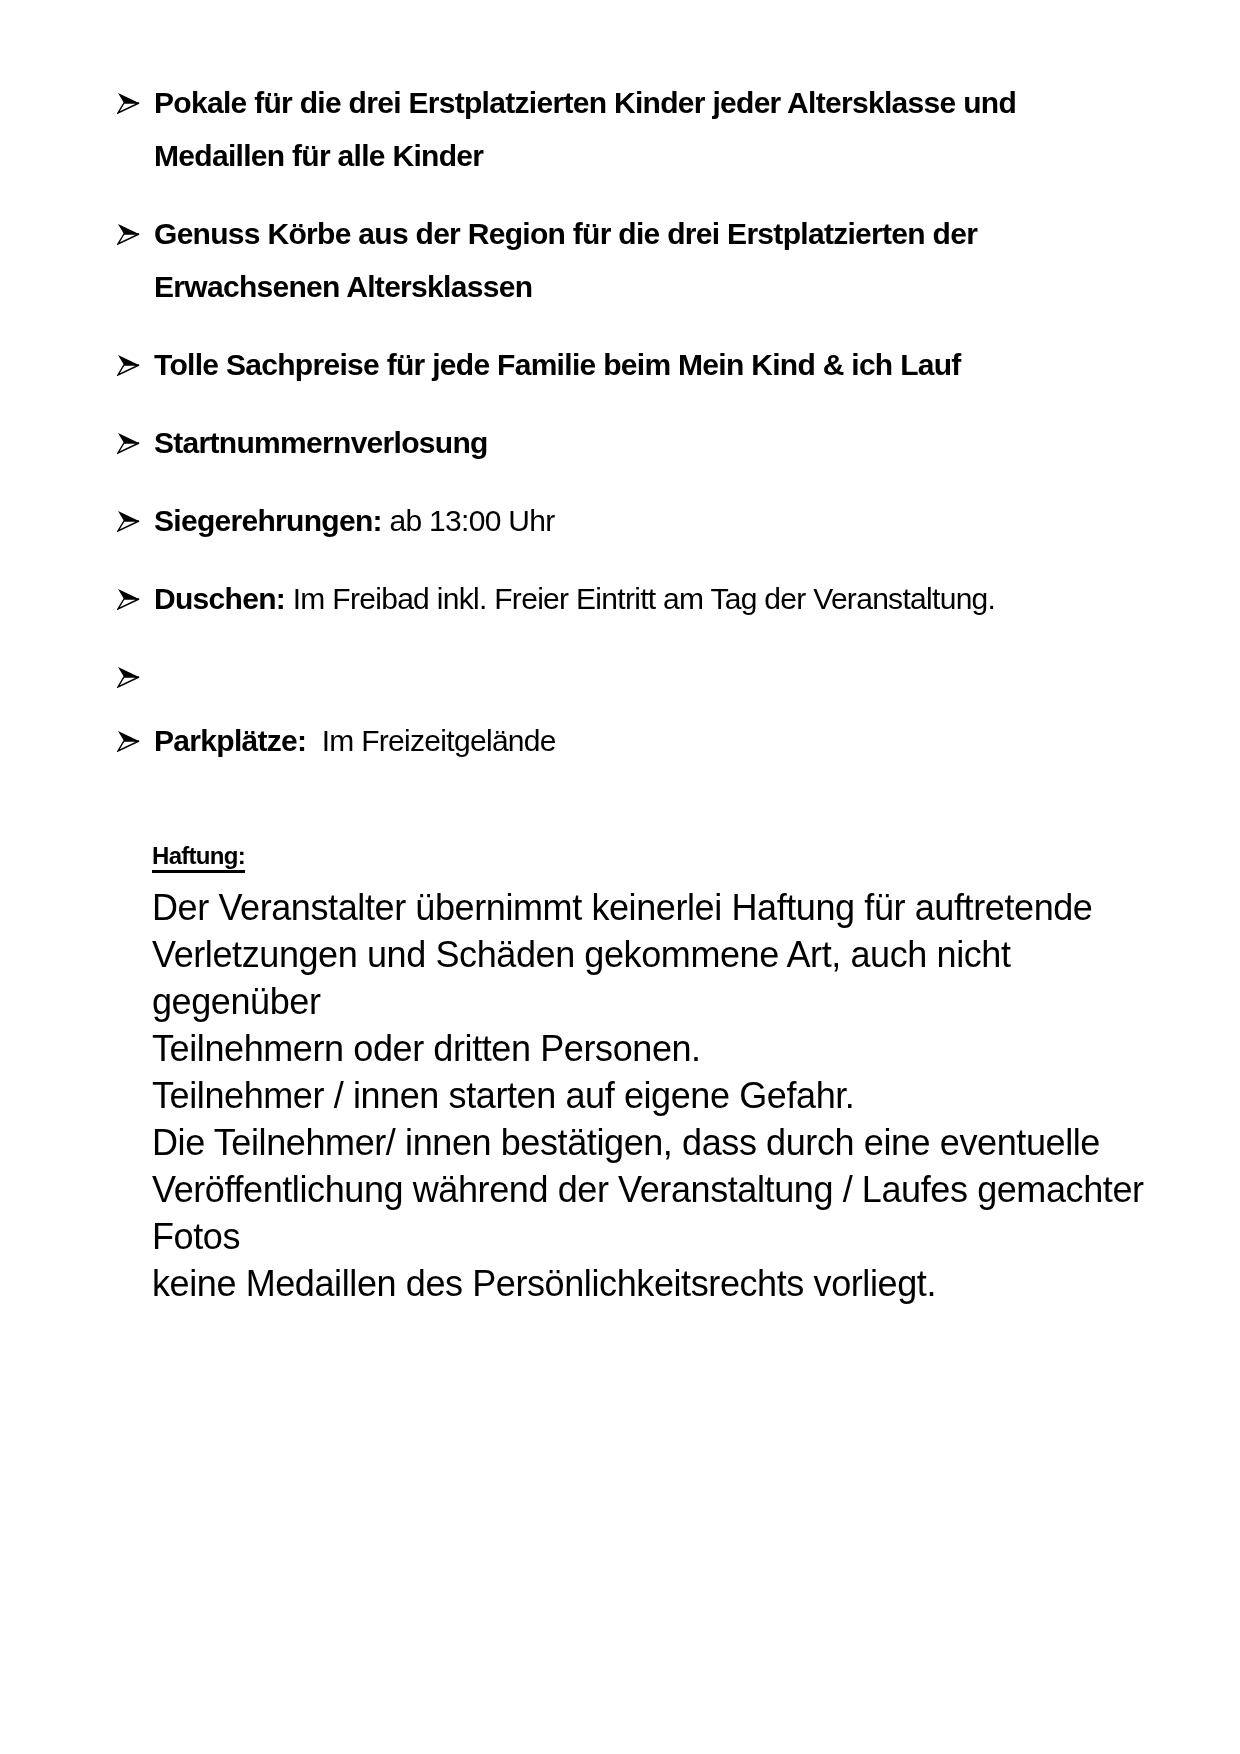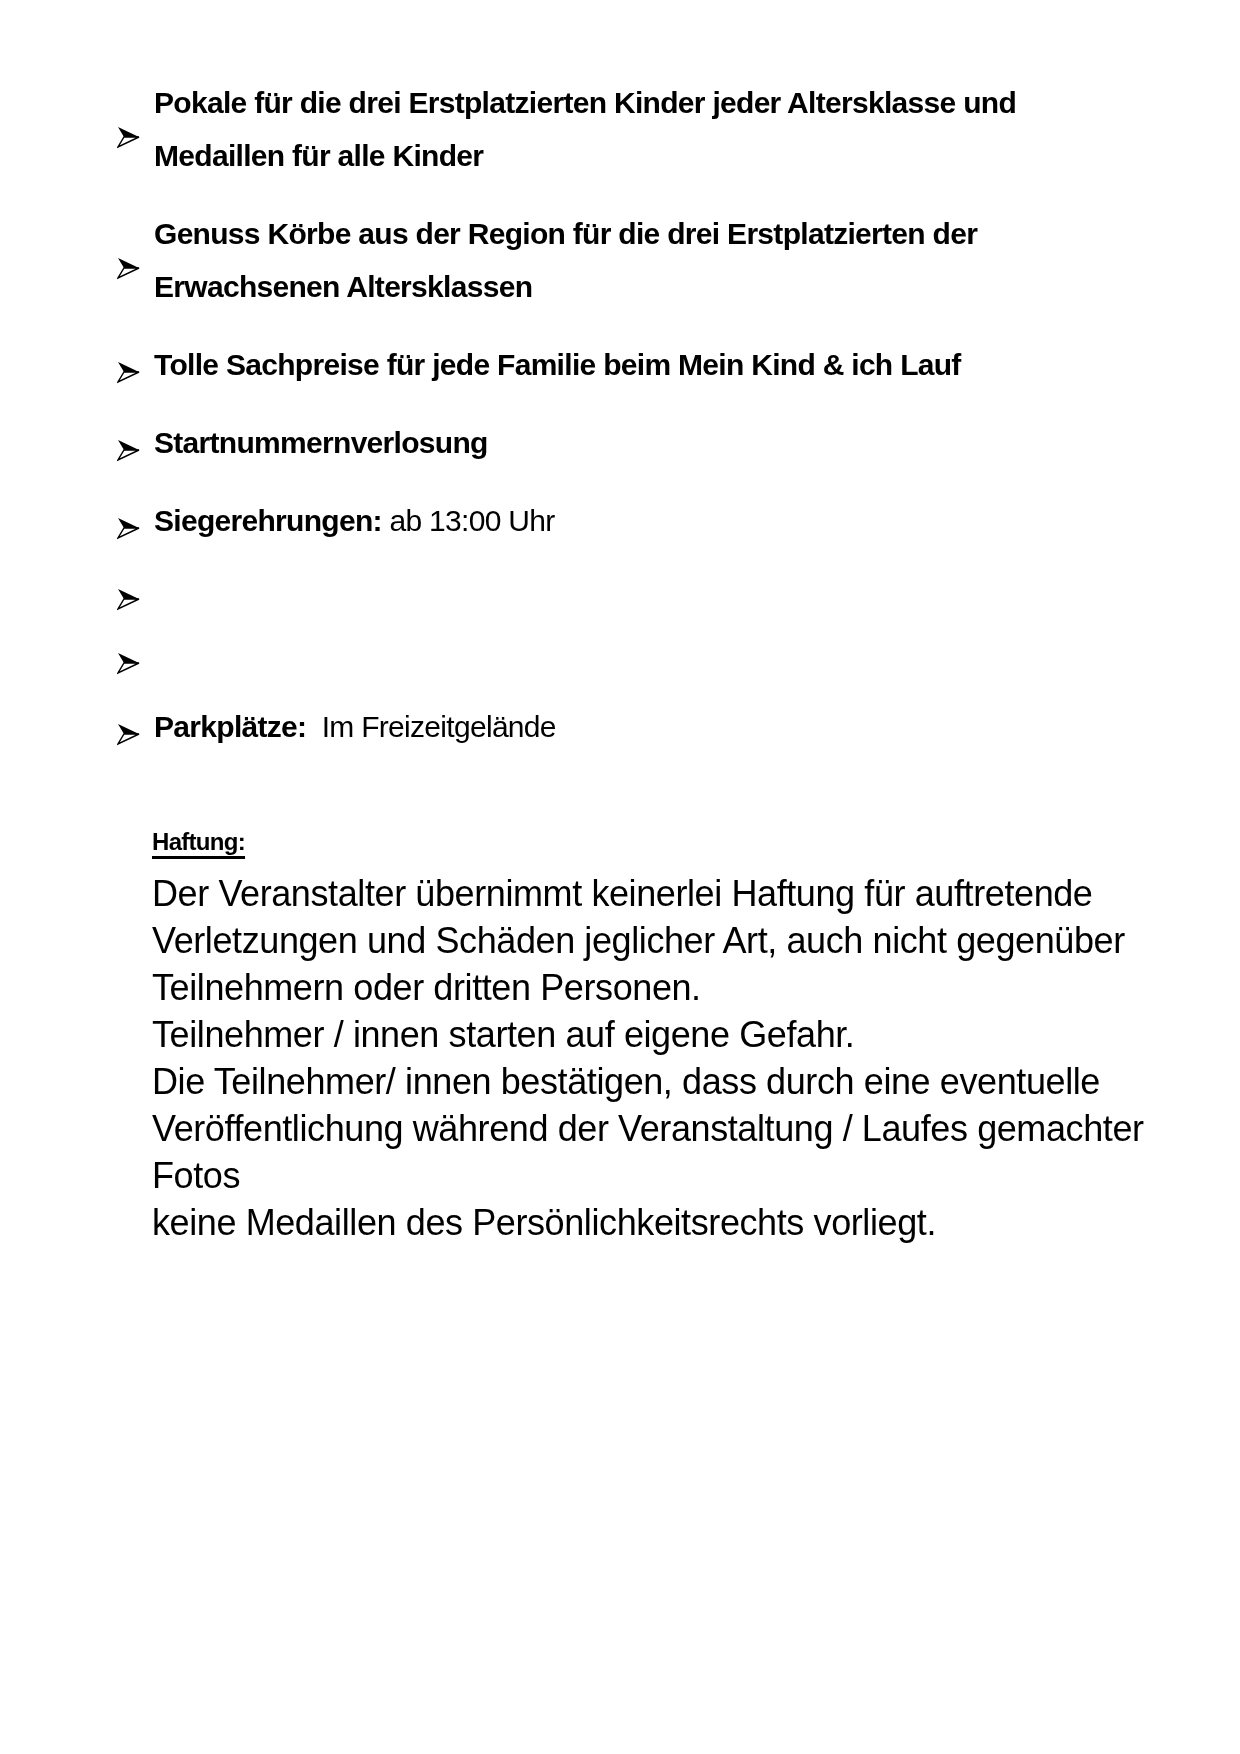--- a/index.html
+++ b/index.html
@@ -17,21 +17,21 @@
     height: 1754px;
     padding: 76px 70px 0 117px;
   }
   ul.bullets {
     list-style: none;
     margin: 0;
     padding: 0;
   }
   li.bullet {
     display: flex;
-    align-items: center;
+    align-items: flex-start;
     font-size: 30px;
     font-weight: bold;
     line-height: 53px;
     letter-spacing: -0.7px;
     margin: 0 0 25px 0;
   }
   .marker {
     flex: 0 0 37px;
   }
   .marker svg {
@@ -122,20 +122,21 @@
       <div class="b-text"><span class="b-bold">Siegerehrungen:</span><span class="b-reg"> ab 13:00 Uhr</span></div>
     </li>
 
     <li class="bullet">
       <span class="marker">
         <svg width="24" height="24" viewBox="0 0 24 24" aria-hidden="true">
           <polygon points="1,2 22,12 7,12" fill="#000"></polygon>
           <polygon points="7,12 22,12 1,22" fill="#fff" stroke="#000" stroke-width="1.4"></polygon>
         </svg>
       </span>
+      <div class="b-text"><span class="b-bold">Duschen:</span><span class="b-reg"> Im Freibad inkl. Freier Eintritt am Tag der Veranstaltung.</span></div>
     </li>
 
     <li class="bullet">
       <span class="marker">
         <svg width="24" height="24" viewBox="0 0 24 24" aria-hidden="true">
           <polygon points="1,2 22,12 7,12" fill="#000"></polygon>
           <polygon points="7,12 22,12 1,22" fill="#fff" stroke="#000" stroke-width="1.4"></polygon>
         </svg>
       </span>
     </li>
@@ -150,21 +151,21 @@
       <div class="b-text"><span class="b-bold">Parkplätze:</span><span class="b-reg">  Im Freizeitgelände</span></div>
     </li>
 
   </ul>
 
   <div class="liability">
     <div>
       <span class="l-heading">Haftung:</span>
     </div>
     <div class="l-line">Der Veranstalter übernimmt keinerlei Haftung für auftretende</div>
-    <div class="l-line">Verletzungen und Schäden jeglicher Art, auch nicht gegenüber</div>
+    <div class="l-line">Verletzungen und Schäden gekommene Art, auch nicht gegenüber</div>
     <div class="l-line">Teilnehmern oder dritten Personen.</div>
     <div class="l-line">Teilnehmer / innen starten auf eigene Gefahr.</div>
     <div class="l-line">Die Teilnehmer/ innen bestätigen, dass durch eine eventuelle</div>
     <div class="l-line">Veröffentlichung während der Veranstaltung / Laufes gemachter Fotos</div>
     <div class="l-line">keine Medaillen des Persönlichkeitsrechts vorliegt.</div>
   </div>
 
 </div>
 
 </body></html>

